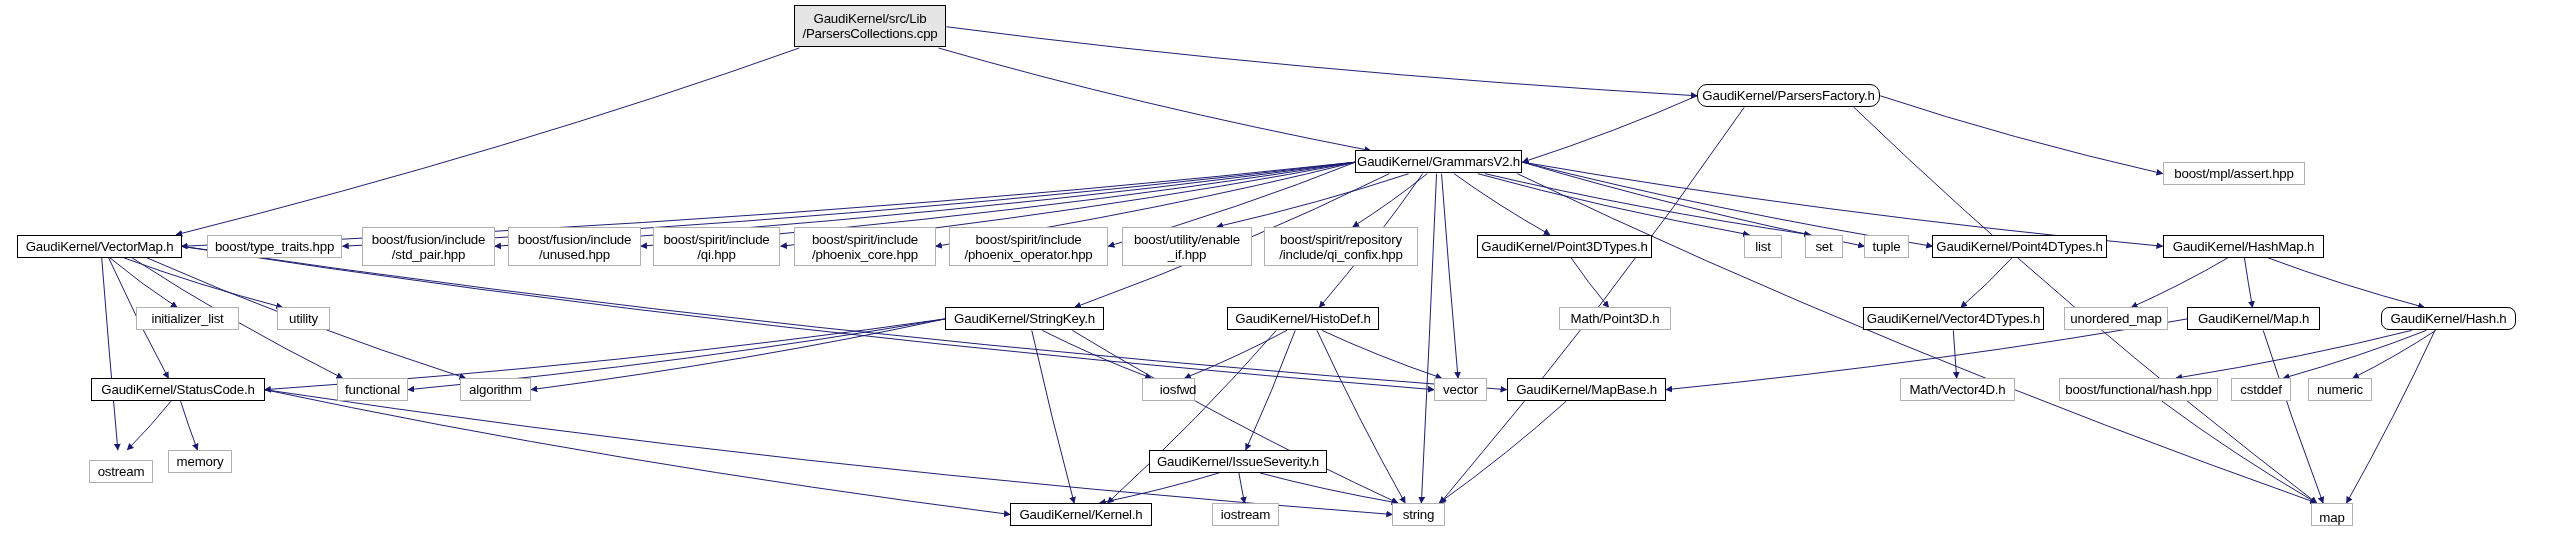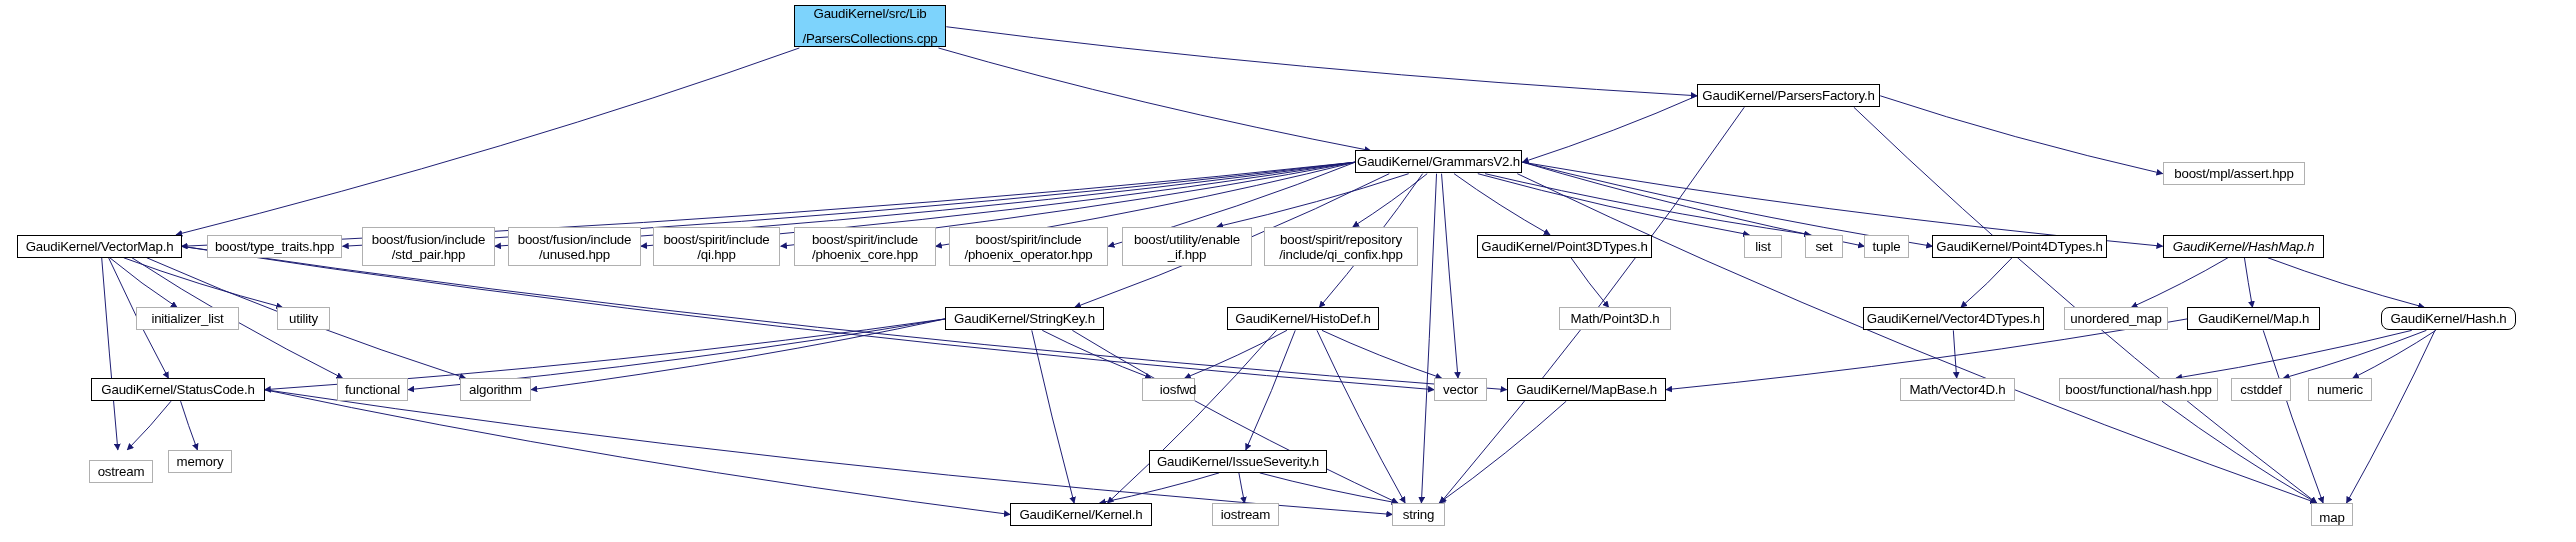--- a/index.html
+++ b/index.html
@@ -37,22 +37,21 @@
     line-height: 15px;
     text-align: center;
     white-space: pre;
     letter-spacing: -0.2px;
   }
   .node.local {
     border: 0.9px solid #000000;
   }
   .node.root {
     border: 0.9px solid #000000;
-    background: #7dd3fc;
-    justify-content: space-between;
+    background: #e5e5e5;
   }
   .node .line2 { display: block; }
 </style>
 </head>
 <body>
 
 <div id="graph-root">
   <svg class="edge-layer" viewBox="0 0 2910 613">
     <defs>
       <marker id="arrow" viewBox="0 0 10 10" refX="9" refY="5" markerWidth="7" markerHeight="7" orient="auto-start-reverse">
@@ -124,38 +123,38 @@
         <path d="M 2750.72,373 Q 2704.7476,471.89916 2650.78,568" fill="none" stroke="#191970" stroke-width="1.1" marker-end="url(#arrow)"></path>
         <path d="M 1769.32,453 Q 1703.2456,512.51096 1625.68,568" fill="none" stroke="#191970" stroke-width="1.1" marker-end="url(#arrow)"></path>
         <path d="M 1377.2,534 Q 1315.146,552.8886 1242.3,568" fill="none" stroke="#191970" stroke-width="1.1" marker-end="url(#arrow)"></path>
         <path d="M 1399.52,534 Q 1402.4916,551.09044 1405.98,568" fill="none" stroke="#191970" stroke-width="1.1" marker-end="url(#arrow)"></path>
         <path d="M 1423.04,534 Q 1494.7816,553.18344 1579,568" fill="none" stroke="#191970" stroke-width="1.1" marker-end="url(#arrow)"></path>
         <path d="M 2442.28,453 Q 2522.6512000000002,512.94608 2617,568" fill="none" stroke="#191970" stroke-width="1.1" marker-end="url(#arrow)"></path>
       </g>
   </svg>
   <div id="nodes">
       <div class="node root" style="left: 794px; top: 5.3px; width: 152px; height: 42px;"><span>GaudiKernel/src/Lib</span><span class="line2">/ParsersCollections.cpp</span></div>
-      <div class="node local" style="left: 1697px; top: 84px; width: 183px; height: 23px;"><span>GaudiKernel/ParsersFactory.h</span></div>
+      <div class="node local" style="left: 1697px; top: 84px; width: 183px; height: 23px; border-radius: 10px;"><span>GaudiKernel/ParsersFactory.h</span></div>
       <div class="node " style="left: 2163px; top: 162px; width: 142px; height: 23px;"><span>boost/mpl/assert.hpp</span></div>
       <div class="node local" style="left: 1355px; top: 150px; width: 167px; height: 23px;"><span>GaudiKernel/GrammarsV2.h</span></div>
       <div class="node local" style="left: 17px; top: 235px; width: 165px; height: 23px;"><span>GaudiKernel/VectorMap.h</span></div>
       <div class="node " style="left: 207px; top: 235px; width: 135px; height: 23px;"><span>boost/type_traits.hpp</span></div>
       <div class="node " style="left: 362px; top: 227px; width: 133px; height: 39px;"><span>boost/fusion/include</span><span class="line2">/std_pair.hpp</span></div>
       <div class="node " style="left: 508px; top: 227px; width: 133px; height: 39px;"><span>boost/fusion/include</span><span class="line2">/unused.hpp</span></div>
       <div class="node " style="left: 653px; top: 227px; width: 127px; height: 39px;"><span>boost/spirit/include</span><span class="line2">/qi.hpp</span></div>
       <div class="node " style="left: 794px; top: 227px; width: 142px; height: 39px;"><span>boost/spirit/include</span><span class="line2">/phoenix_core.hpp</span></div>
       <div class="node " style="left: 949px; top: 227px; width: 159px; height: 39px;"><span>boost/spirit/include</span><span class="line2">/phoenix_operator.hpp</span></div>
       <div class="node " style="left: 1122px; top: 227px; width: 130px; height: 39px;"><span>boost/utility/enable</span><span class="line2">_if.hpp</span></div>
       <div class="node " style="left: 1264px; top: 227px; width: 154px; height: 39px;"><span>boost/spirit/repository</span><span class="line2">/include/qi_confix.hpp</span></div>
       <div class="node local" style="left: 1477px; top: 235px; width: 175px; height: 23px;"><span>GaudiKernel/Point3DTypes.h</span></div>
       <div class="node " style="left: 1744px; top: 235px; width: 38px; height: 23px;"><span>list</span></div>
       <div class="node " style="left: 1805px; top: 235px; width: 38px; height: 23px;"><span>set</span></div>
       <div class="node " style="left: 1864px; top: 235px; width: 45px; height: 23px;"><span>tuple</span></div>
       <div class="node local" style="left: 1932px; top: 235px; width: 175px; height: 23px;"><span>GaudiKernel/Point4DTypes.h</span></div>
-      <div class="node local" style="left: 2163px; top: 235px; width: 161px; height: 23px; font-style: italic;"><span>GaudiKernel/HashMap.h</span></div>
+      <div class="node local" style="left: 2163px; top: 235px; width: 161px; height: 23px;"><span>GaudiKernel/HashMap.h</span></div>
       <div class="node " style="left: 136px; top: 307px; width: 103px; height: 23px;"><span>initializer_list</span></div>
       <div class="node " style="left: 277px; top: 307px; width: 53px; height: 23px;"><span>utility</span></div>
       <div class="node local" style="left: 945px; top: 307px; width: 159px; height: 23px;"><span>GaudiKernel/StringKey.h</span></div>
       <div class="node local" style="left: 1227px; top: 307px; width: 152px; height: 23px; text-align: center;"><span>GaudiKernel/HistoDef.h</span></div>
       <div class="node " style="left: 1559px; top: 307px; width: 112px; height: 23px;"><span>Math/Point3D.h</span></div>
       <div class="node local" style="left: 1863px; top: 307px; width: 181px; height: 23px;"><span>GaudiKernel/Vector4DTypes.h</span></div>
       <div class="node " style="left: 2064px; top: 307px; width: 104px; height: 23px;"><span>unordered_map</span></div>
       <div class="node local" style="left: 2187px; top: 307px; width: 133px; height: 23px;"><span>GaudiKernel/Map.h</span></div>
       <div class="node local" style="left: 2381px; top: 307px; width: 135px; height: 23px; border-radius: 8px;"><span>GaudiKernel/Hash.h</span></div>
       <div class="node local" style="left: 91px; top: 378px; width: 174px; height: 23px;"><span>GaudiKernel/StatusCode.h</span></div>

